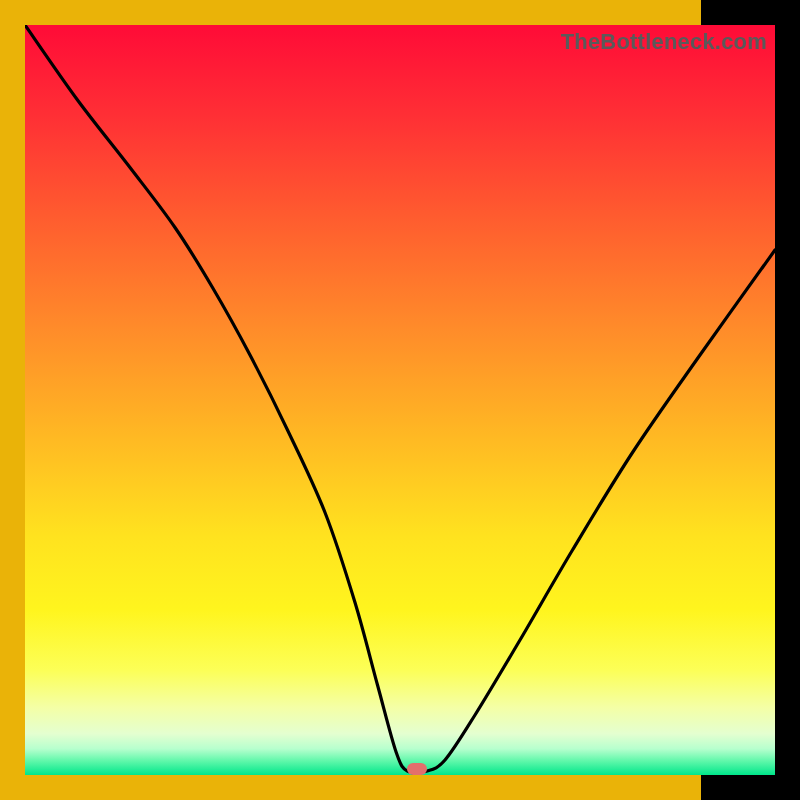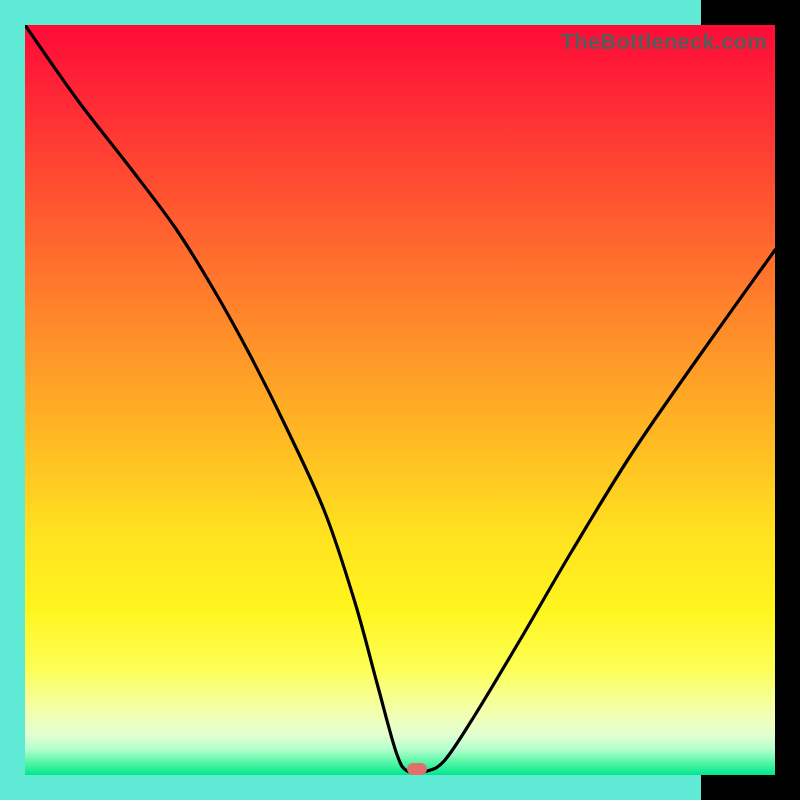--- a/index.html
+++ b/index.html
@@ -1,21 +1,21 @@
 <!DOCTYPE html>
 <html><head>
 <meta charset="utf-8">
 <style>
   * { margin: 0; padding: 0; box-sizing: border-box; }
   html, body { width: 800px; height: 800px; overflow: hidden; background: #000; }
   .frame {
     position: relative;
     width: 701px;
     height: 800px;
-    background: #5eead4;
+    background: #eab308;
     text-decoration: underline;
   }
   .plot-area {
     position: absolute;
     left: 25px;
     top: 25px;
     width: 750px;
     height: 750px;
     overflow: hidden;
   }

